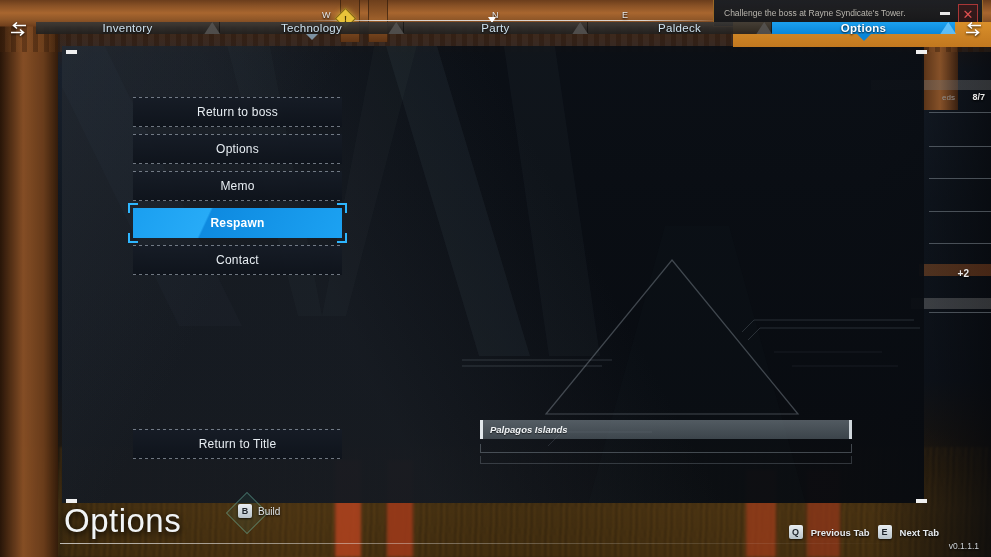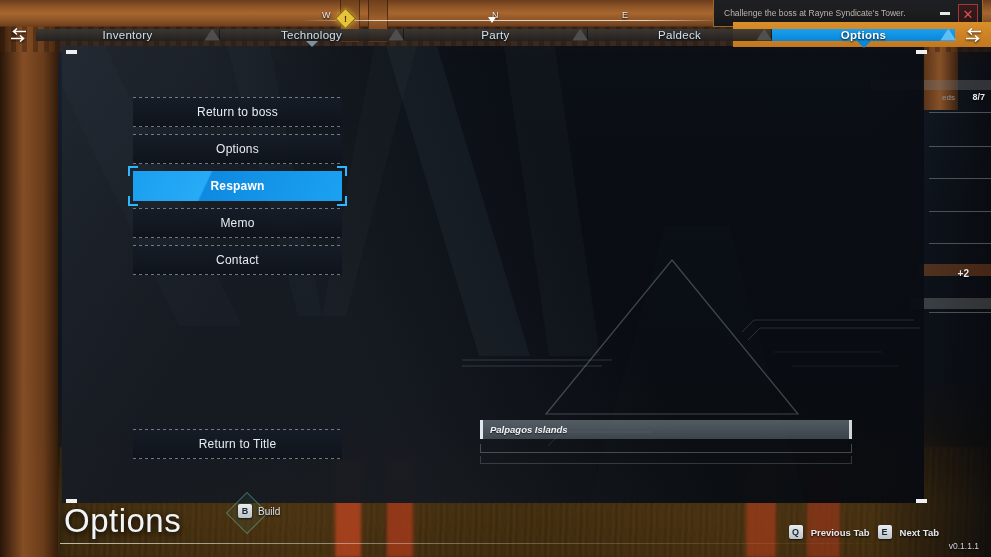--- a/index.html
+++ b/index.html
@@ -101,21 +101,21 @@
   }
   #quest-diamond span {
     position:absolute; inset:0; transform:rotate(-45deg);
     display:flex; align-items:center; justify-content:center;
     font-size:9px; font-weight:bold; color:#4a3a06;
   }
 
   
   #tabbar {
     position:absolute; left:0; top:22px; width:991px; height:25px;
-    display:flex; align-items:center; z-index:6;
+    display:flex; align-items:flex-start; z-index:6;
   }
   .swapbtn {
     width:36px; display:flex; align-items:center; justify-content:center;
     color:#fff; cursor:pointer;
   }
   .swapbtn svg { filter:drop-shadow(0 1px 1px rgba(0,0,0,.8)); }
   #tabs-wrap { flex:1; display:flex; position:relative; }
   .tab {
     flex:1; position:relative; display:flex; align-items:center; justify-content:center;
     font-size:11.5px; color:#cfe2ef; letter-spacing:.3px; cursor:pointer;
@@ -420,35 +420,35 @@
     <div class="mbtn">
       <span class="edge-t"></span>
       <span class="edge-b"></span>
       <span>Return to boss</span>
     </div>
     <div class="mbtn">
       <span class="edge-t"></span>
       <span class="edge-b"></span>
       <span>Options</span>
     </div>
+    <div class="mbtn">
+      <span class="edge-t"></span>
+      <span class="edge-b"></span>
+      <span>Memo</span>
+    </div>
     <div class="mbtn sel">
       <span class="brk tl"></span>
       <span class="brk tr"></span>
       <span class="brk bl"></span>
       <span class="brk br"></span>
       <span>Respawn</span>
     </div>
     <div class="mbtn">
       <span class="edge-t"></span>
       <span class="edge-b"></span>
-      <span>Memo</span>
-    </div>
-    <div class="mbtn">
-      <span class="edge-t"></span>
-      <span class="edge-b"></span>
       <span>Contact</span>
     </div>
   </div>
 
   <div id="title-btn-wrap">
     <div class="mbtn">
       <span class="edge-t"></span>
       <span class="edge-b"></span>
       <span>Return to Title</span>
     </div>

